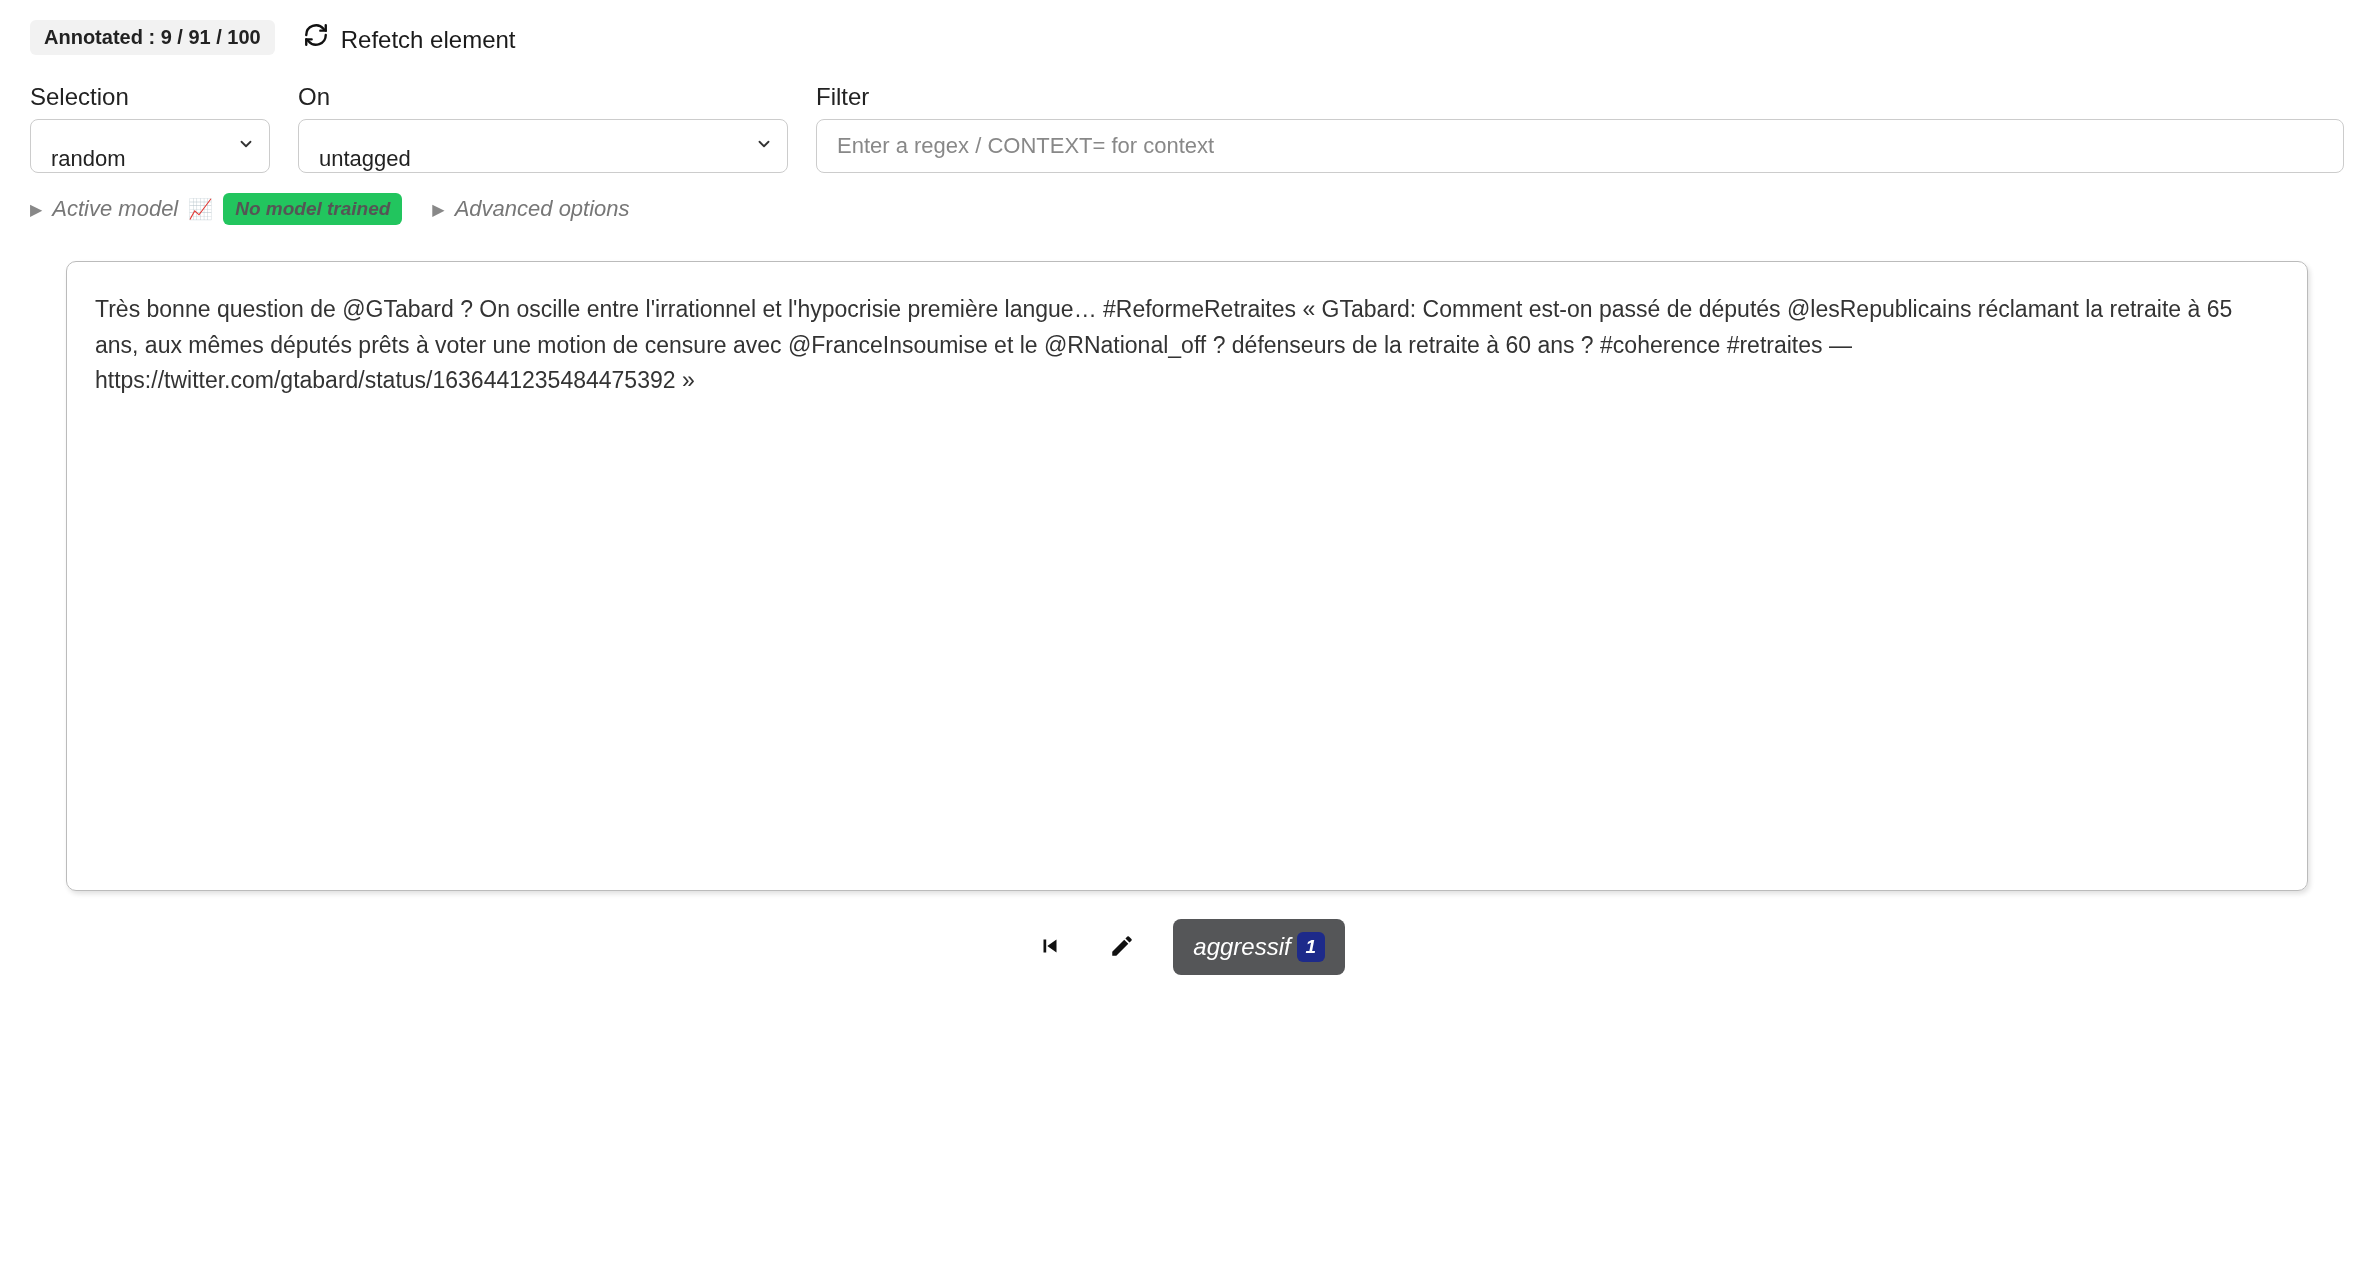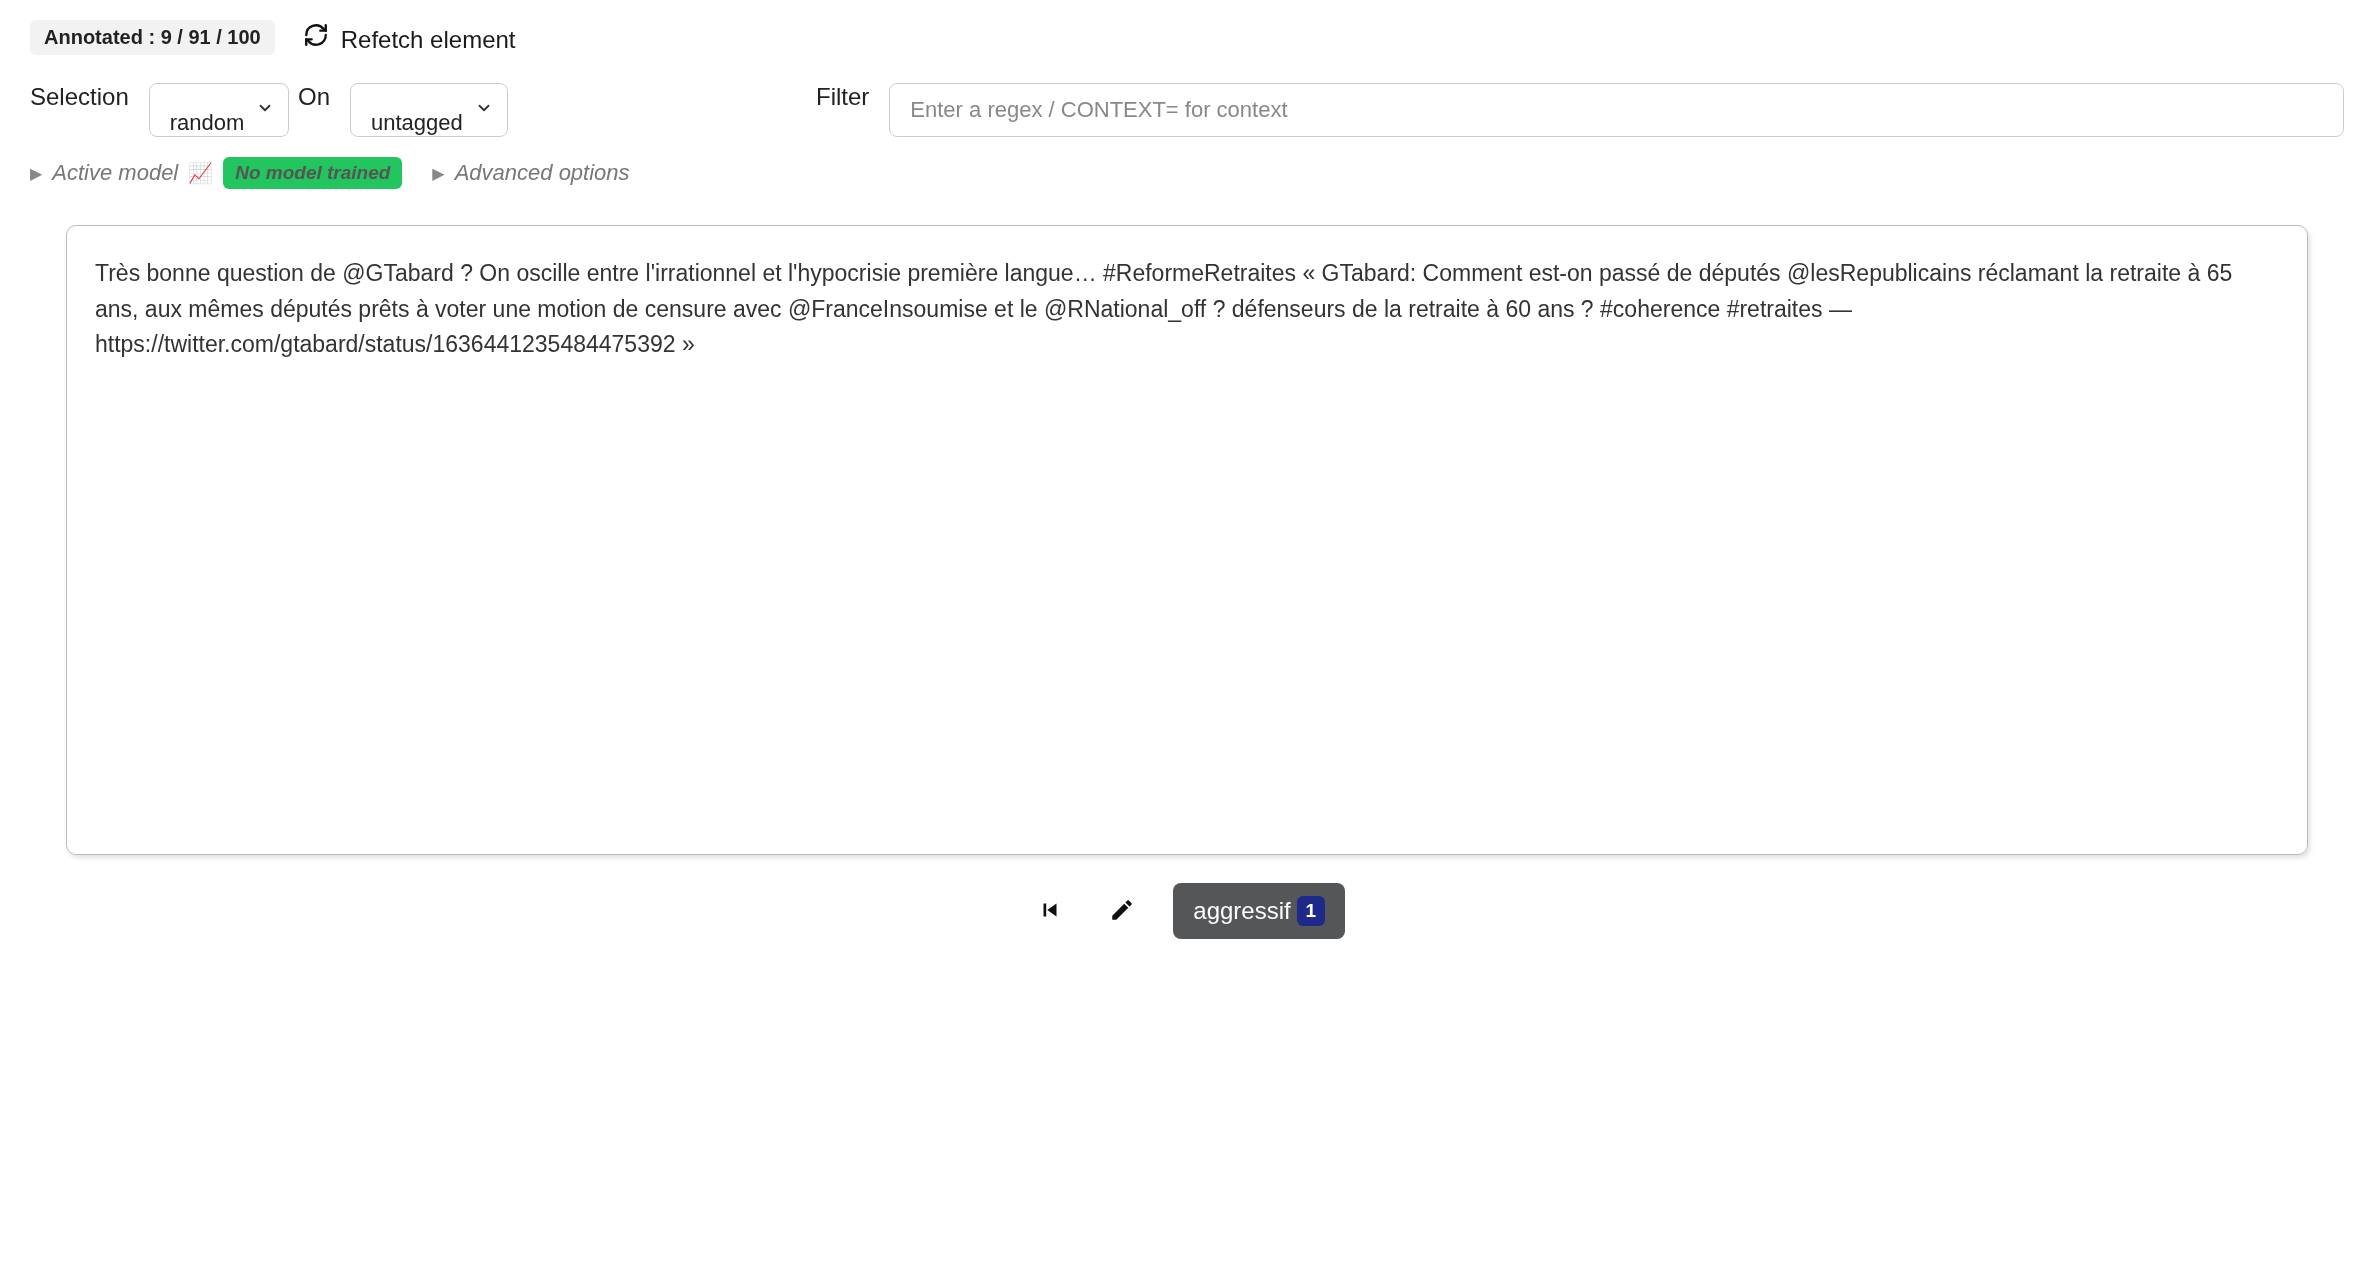--- a/index.html
+++ b/index.html
@@ -31,21 +31,21 @@
     cursor: pointer;
     font-size: 24px;
     font-weight: 500;
   }
   .refetch svg { width: 26px; height: 26px; }
   .controls-row {
     display: flex;
     gap: 28px;
     margin-bottom: 20px;
   }
-  .control-group { display: flex; flex-direction: row; gap: 20px; }
+  .control-group { display: flex; flex-direction: column; gap: 8px; }
   .control-label { font-size: 24px; color: #222; }
   .select-wrap {
     position: relative;
     border: 1px solid #ccc;
     border-radius: 8px;
     height: 54px;
     display: flex;
     align-items: flex-end;
     padding: 0 44px 0 20px;
     background: #fff;
@@ -127,20 +127,21 @@
     color: #fff;
     border: none;
     border-radius: 8px;
     height: 56px;
     padding: 16px 20px;
     font-size: 24px;
     display: flex;
     align-items: center;
     gap: 6px;
     cursor: pointer;
+    font-style: italic;
   }
   .key-hint {
     background: #1d2a8a;
     color: #fff;
     font-weight: 700;
     border-radius: 6px;
     width: 28px;
     height: 30px;
     display: flex;
     align-items: center;

